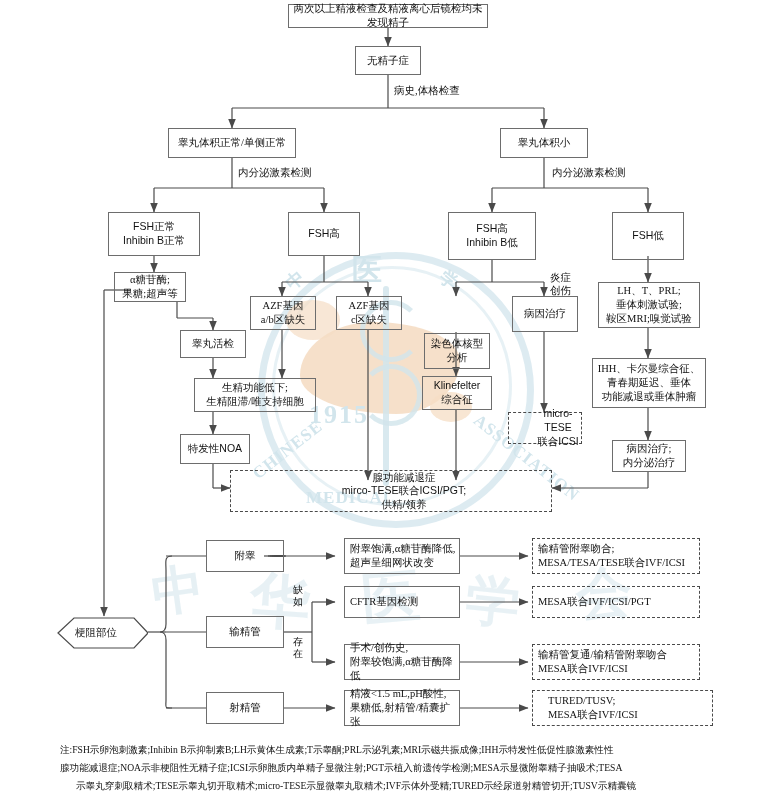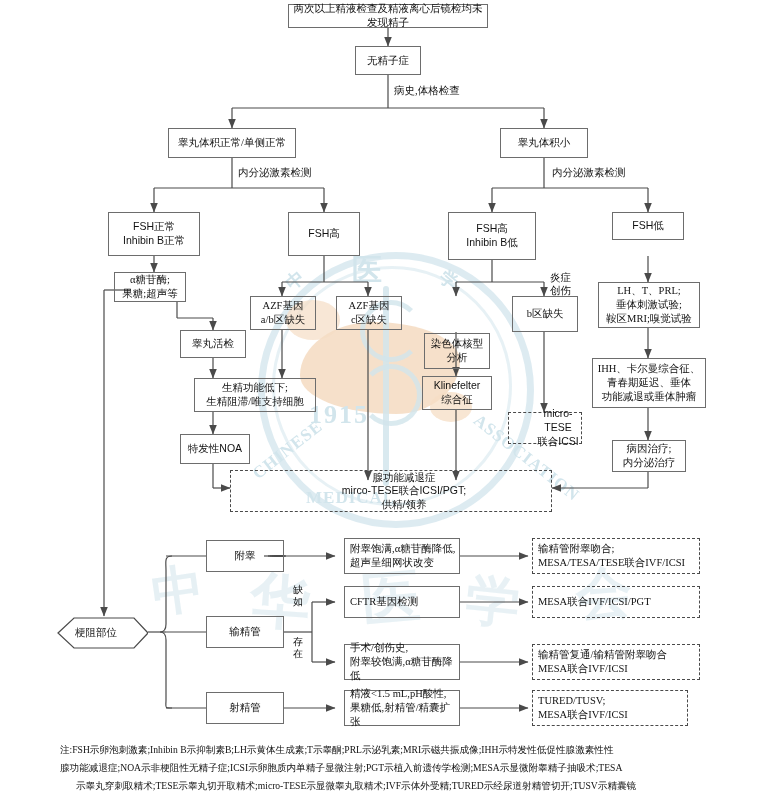--- a/index.html
+++ b/index.html
@@ -237,39 +237,39 @@
     <div class="box serif" style="left:168px;top:128px;width:128px;height:30px;">睾丸体积正常/单侧正常</div>
     <div class="box serif" style="left:500px;top:128px;width:88px;height:30px;">睾丸体积小</div>
     <div class="lbl" style="left:238px;top:166px;">内分泌激素检测</div>
     <div class="lbl" style="left:552px;top:166px;">内分泌激素检测</div>
 
     <div class="box" style="left:108px;top:212px;width:92px;height:44px;white-space:pre-line;">FSH正常
 Inhibin B正常</div>
     <div class="box" style="left:288px;top:212px;width:72px;height:44px;">FSH高</div>
     <div class="box" style="left:448px;top:212px;width:88px;height:48px;white-space:pre-line;">FSH高
 Inhibin B低</div>
-    <div class="box" style="left:612px;top:212px;width:72px;height:28px;">FSH低</div>
+    <div class="box" style="left:612px;top:212px;width:72px;height:48px;">FSH低</div>
 
     <div class="box serif" style="left:114px;top:272px;width:72px;height:30px;white-space:pre-line;">α糖苷酶;
 果糖;超声等</div>
     <div class="box serif" style="left:180px;top:330px;width:66px;height:28px;">睾丸活检</div>
     <div class="box serif" style="left:194px;top:378px;width:122px;height:34px;white-space:pre-line;">生精功能低下;
 生精阻滞/唯支持细胞</div>
     <div class="box" style="left:180px;top:434px;width:70px;height:30px;">特发性NOA</div>
 
     <div class="box serif ital" style="left:250px;top:296px;width:66px;height:34px;white-space:pre-line;font-weight:normal;font-style:normal;">
       <span class="ital" style="font-style:normal;font-weight:normal;">AZF基因
 a/b区缺失</span>
     </div>
     <div class="box serif" style="left:336px;top:296px;width:66px;height:34px;white-space:pre-line;">AZF基因
 c区缺失</div>
 
     <div class="box serif" style="left:424px;top:296px;width:66px;height:36px;white-space:pre-line;margin-top:37px;">染色体核型
 分析</div>
-    <div class="box serif" style="left:512px;top:296px;width:66px;height:36px;">b区缺失</div>
+    <div class="box serif" style="left:512px;top:296px;width:66px;height:36px;">病因治疗</div>
     <div class="lbl" style="left:550px;top:272px;line-height:1.2;">炎症
 创伤</div>
 
     <div class="box" style="left:422px;top:376px;width:70px;height:34px;white-space:pre-line;">Klinefelter
 综合征</div>
     <div class="box dashed" style="left:508px;top:412px;width:74px;height:32px;white-space:pre-line;">micro-TESE
 联合ICSI</div>
 
     <div class="box serif" style="left:598px;top:282px;width:102px;height:46px;white-space:pre-line;">LH、T、PRL;
 垂体刺激试验;
@@ -306,21 +306,21 @@
     <div class="box serif" style="left:344px;top:644px;width:116px;height:36px;white-space:pre-line;text-align:left;justify-content:flex-start;padding-left:5px;">手术/创伤史,
 附睾较饱满,α糖苷酶降低</div>
     <div class="box serif" style="left:344px;top:690px;width:116px;height:36px;white-space:pre-line;text-align:left;justify-content:flex-start;padding-left:5px;">精液&lt;1.5 mL,pH酸性,
 果糖低,射精管/精囊扩张</div>
 
     <div class="box dashed serif" style="left:532px;top:538px;width:168px;height:36px;white-space:pre-line;text-align:left;justify-content:flex-start;padding-left:5px;">输精管附睾吻合;
 MESA/TESA/TESE联合IVF/ICSI</div>
     <div class="box dashed serif" style="left:532px;top:586px;width:168px;height:32px;text-align:left;justify-content:flex-start;padding-left:5px;">MESA联合IVF/ICSI/PGT</div>
     <div class="box dashed serif" style="left:532px;top:644px;width:168px;height:36px;white-space:pre-line;text-align:left;justify-content:flex-start;padding-left:5px;">输精管复通/输精管附睾吻合
 MESA联合IVF/ICSI</div>
-    <div class="box dashed serif" style="left:532px;top:690px;width:156px;height:36px;white-space:pre-line;text-align:left;justify-content:flex-start;padding-left:5px;">TURED/TUSV;
+    <div class="box dashed serif" style="left:532px;top:690px;width:181px;height:36px;white-space:pre-line;text-align:left;justify-content:flex-start;padding-left:15px;">TURED/TUSV;
 MESA联合IVF/ICSI</div>
 
     <div class="note" style="left:60px;top:742px;width:700px;">注:FSH示卵泡刺激素;Inhibin B示抑制素B;LH示黄体生成素;T示睾酮;PRL示泌乳素;MRI示磁共振成像;IHH示特发性低促性腺激素性性</div>
     <div class="note" style="left:60px;top:760px;width:700px;">腺功能减退症;NOA示非梗阻性无精子症;ICSI示卵胞质内单精子显微注射;PGT示植入前遗传学检测;MESA示显微附睾精子抽吸术;TESA</div>
     <div class="note" style="left:76px;top:778px;width:680px;">示睾丸穿刺取精术;TESE示睾丸切开取精术;micro-TESE示显微睾丸取精术;IVF示体外受精;TURED示经尿道射精管切开;TUSV示精囊镜</div>
 
   </div>
 </div>
 
 </body></html>

